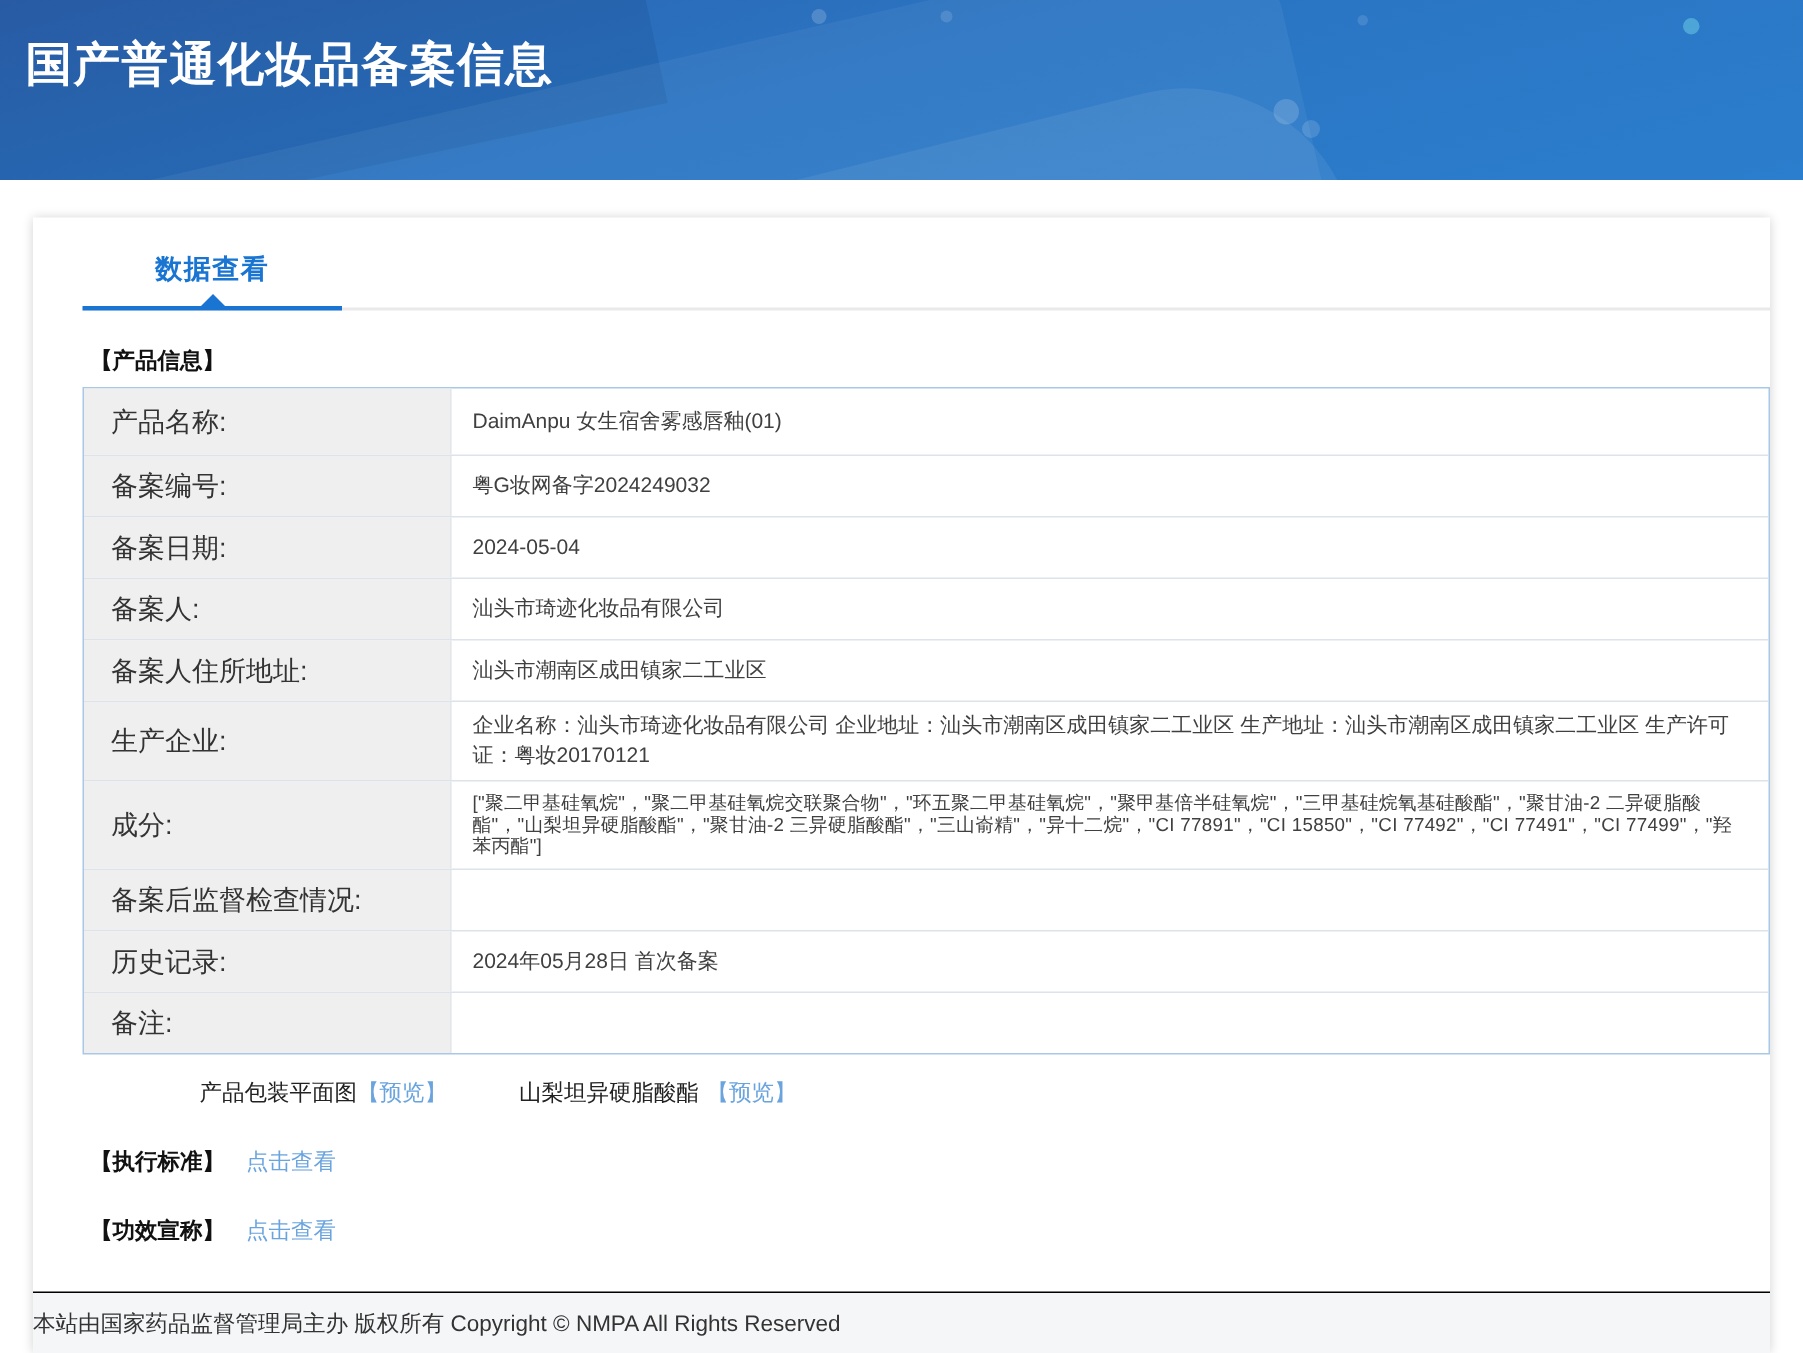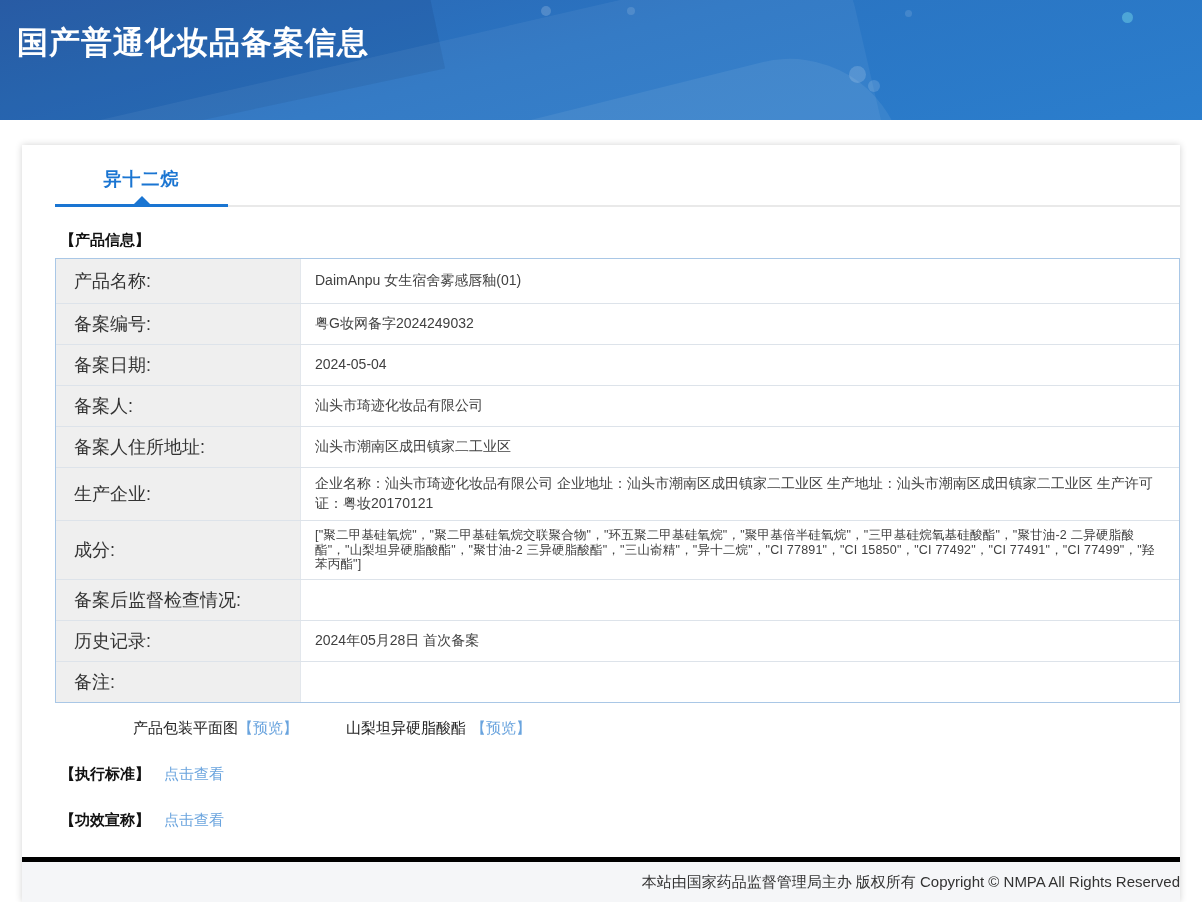--- a/index.html
+++ b/index.html
@@ -57,21 +57,21 @@
   .pack-line{margin:16px 0 0 111px;font-size:15px;color:#222;}
   .stereo{margin-left:48px;}
   a.lnk{color:#6aa4de;text-decoration:none;cursor:pointer;}
   .sp{margin-left:5px;}
   .std-line{margin:27px 0 0 38px;font-size:15px;color:#111;}
   .std-line .b{font-weight:bold;}
   .std-line a.lnk{margin-left:14px;}
 
   
   .footer{position:absolute;left:0;bottom:0;width:100%;height:40px;background:#f5f6f8;
-    border-top:5px solid #000000;display:flex;align-items:center;justify-content:flex-end;
+    border-top:1px solid #000000;display:flex;align-items:center;justify-content:flex-start;
     font-size:15px;color:#333;}
 </style>
 </head>
 <body>
 
 <div class="banner">
   <div class="deco deco-dark"></div>
   <div class="deco deco-band1"></div>
   <div class="deco deco-band2"></div>
   <div class="deco dot dot1"></div>
@@ -80,21 +80,21 @@
   <div class="deco dot dot4"></div>
   <div class="deco dot dot5"></div>
   <div class="deco dot dot6"></div>
   <h1>国产普通化妆品备案信息</h1>
 </div>
 
 <div class="card">
 
   <div class="tabbar">
     <div class="tab">
-      <span>异十二烷</span>
+      <span>数据查看</span>
       <div class="tab-tri"></div>
       <div class="tab-underline"></div>
     </div>
     <div class="tab-grayline"></div>
   </div>
 
   <div class="section-title">【产品信息】</div>
 
   <div class="info-table">
     <div class="i-row h44">

